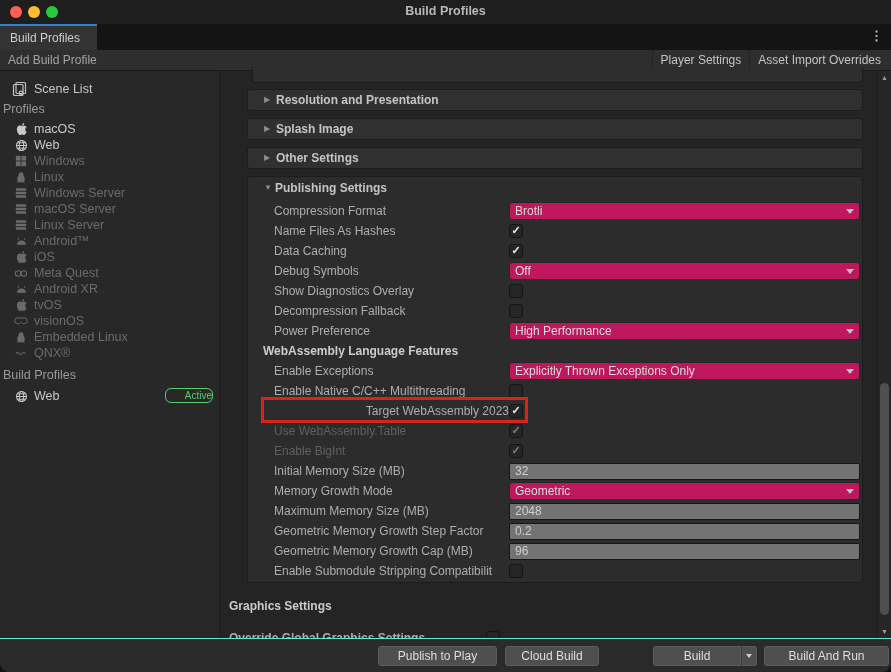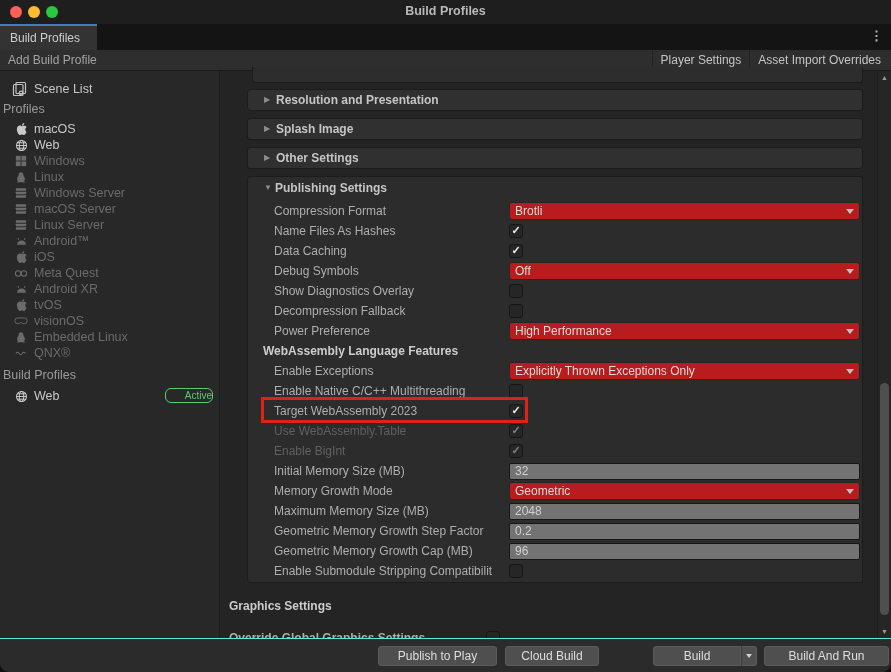--- a/index.html
+++ b/index.html
@@ -57,21 +57,21 @@
   .pub-hdr { position:relative; height:24px; }
   .pub-hdr .arrow { position:absolute; left:16px; top:6px; font-size:8px; color:#8d8d8d; }
   .pub-hdr .hdr-label { position:absolute; left:27px; top:4px; font-weight:bold; color:#c5c5c5; }
   .pub-rows { position:relative; }
   .row { position:relative; height:20px; display:flex; align-items:center; padding-left:26px; }
   .row-label { width:235px; flex:none; color:#aeaeae; white-space:nowrap; overflow:hidden; }
   .row.disabled .row-label { color:#606060; }
   .row.header-row { padding-left:15px; }
   .row-header { font-weight:bold; color:#cccccc; }
   .row-control { width:351px; flex:none; display:flex; align-items:center; }
-  .dropdown { position:relative; width:100%; height:18px; background:#b91c1c; border:1px solid #262626; border-radius:3px; color:#dcdcdc; line-height:16px; padding-left:5px; }
+  .dropdown { position:relative; width:100%; height:18px; background:#be185d; border:1px solid #262626; border-radius:3px; color:#dcdcdc; line-height:16px; padding-left:5px; }
   .dropdown .dd-arrow { position:absolute; right:5px; top:6px; width:0; height:0; border-left:4px solid transparent; border-right:4px solid transparent; border-top:5px solid #c2c2c2; }
   .textfield { width:100%; height:17px; background:#737373; border:1px solid #161616; border-radius:2px; color:#d0d0d0; line-height:15px; padding-left:5px; }
   .checkbox { position:relative; width:14px; height:14px; background:#262626; border:1px solid #151515; border-radius:3px; flex:none; }
   .checkbox.checked::after { content:"✓"; position:absolute; left:1.5px; top:-1px; font-size:11px; font-weight:bold; color:#e9e9e9; }
   .checkbox.checked.off::after { color:#7e7e7e; }
   .row.highlight::after { content:""; position:absolute; left:13px; top:-4px; width:261px; height:20px; border:3px solid; border-color:inherit; pointer-events:none; }
 
   .graphics-title { position:absolute; left:8px; top:528px; font-weight:bold; color:#cccccc; }
   .override-row { position:absolute; left:8px; top:560px; display:flex; align-items:center;font-weight:bold; }
   .override-row .ov-label { width:257px; color:#aeaeae; }
@@ -363,21 +363,21 @@
               <span class="row-control">
                 <div class="dropdown"><span class="dd-text">Explicitly Thrown Exceptions Only</span><span class="dd-arrow"></span></div>
               </span>
             </div>
             <div class="row">
               <span class="row-label">Enable Native C/C++ Multithreading</span>
               <span class="row-control">
                 <span class="checkbox"></span>
               </span>
             </div>
-            <div class="row highlight" style="border-color: rgb(221, 35, 24);">
+            <div class="row highlight" style="border-color: rgb(221, 35, 24); text-align: right;">
               <span class="row-label">Target WebAssembly 2023</span>
               <span class="row-control">
                 <span class="checkbox checked"></span>
               </span>
             </div>
             <div class="row disabled">
               <span class="row-label">Use WebAssembly.Table</span>
               <span class="row-control">
                 <span class="checkbox checked off"></span>
               </span>

